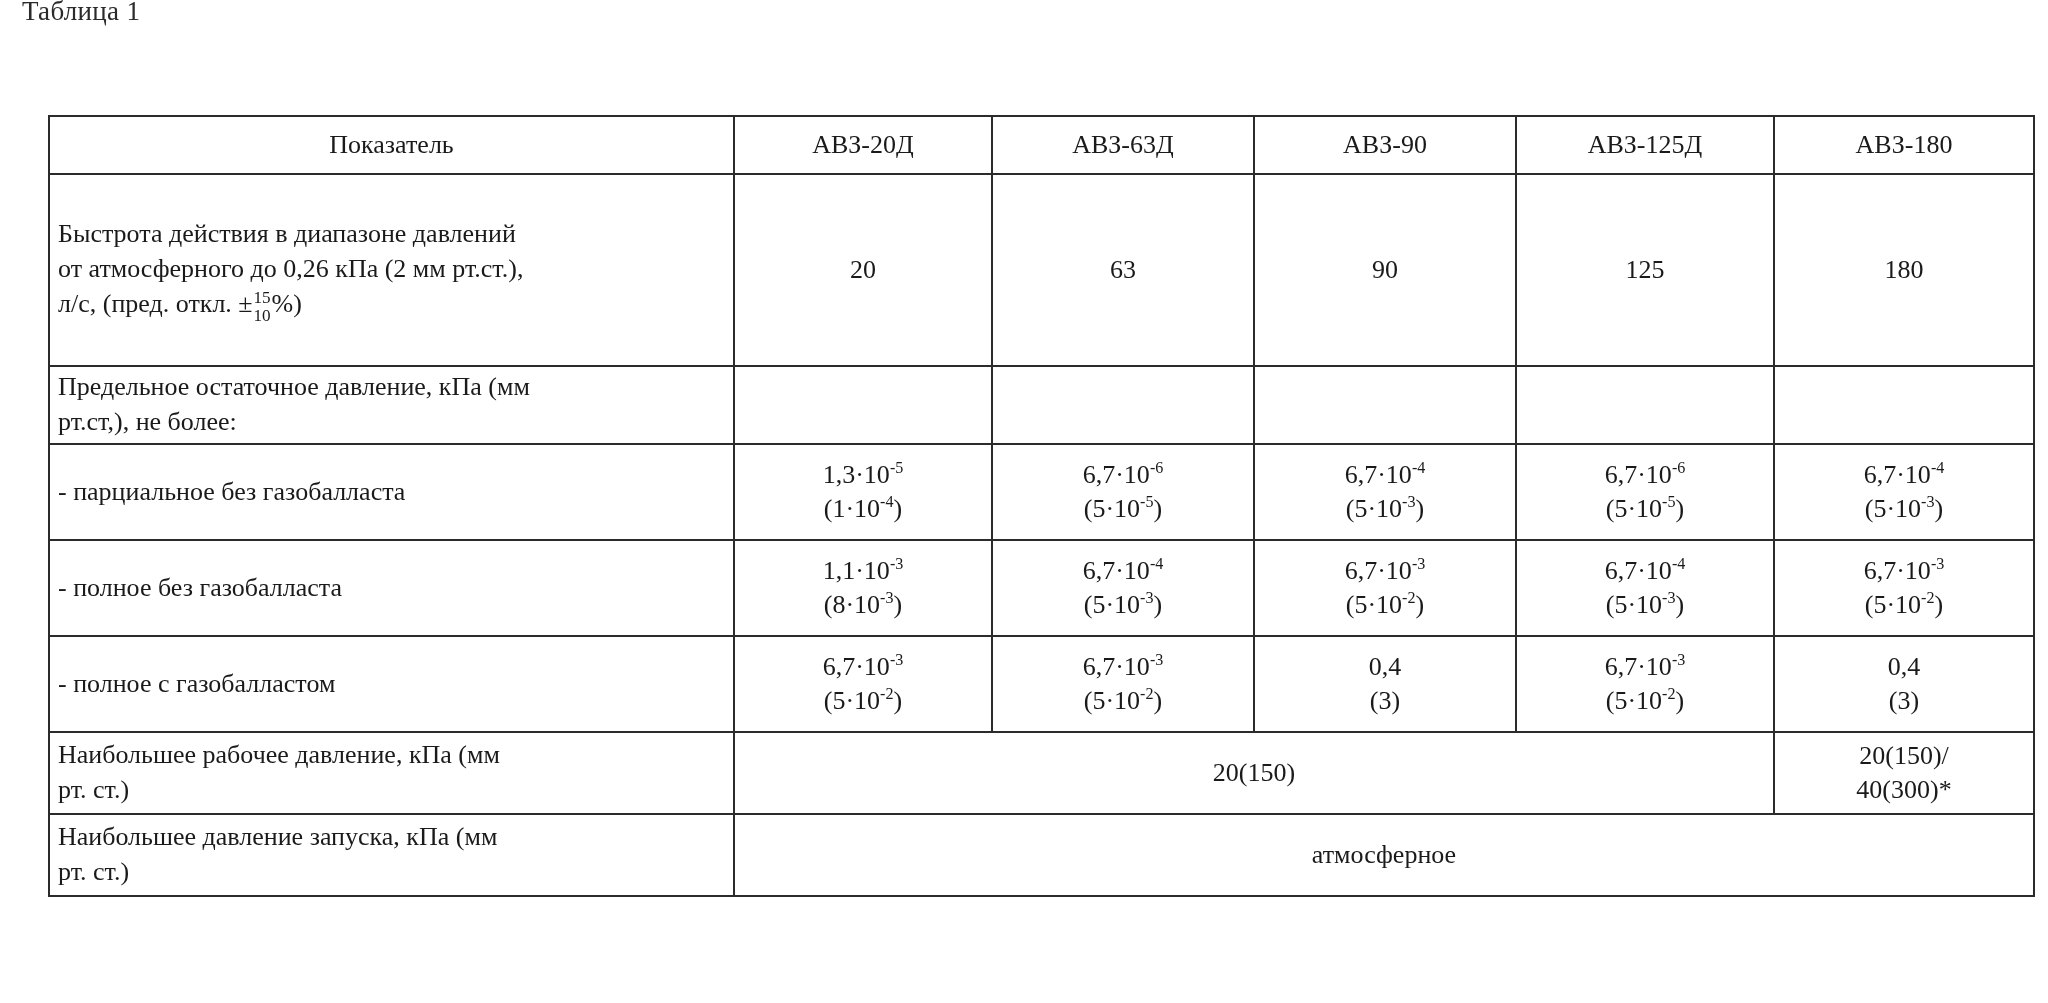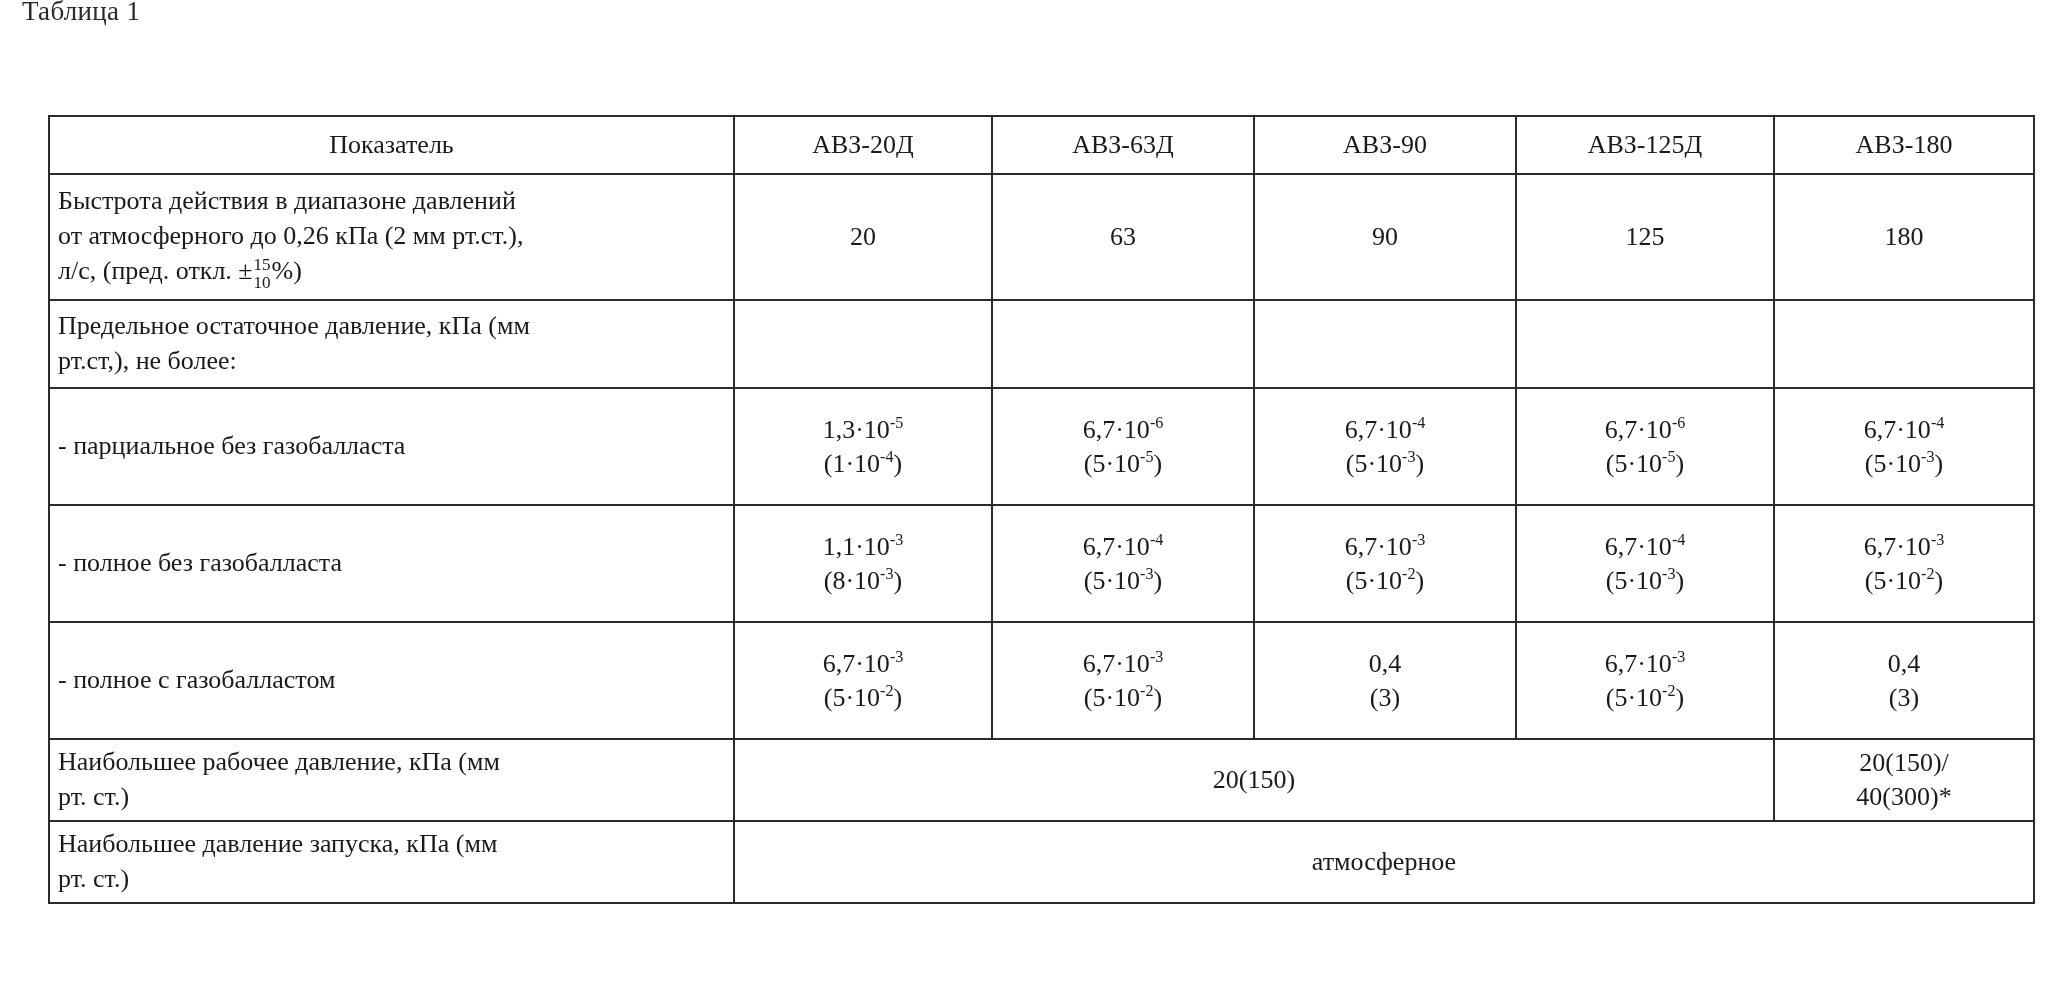--- a/index.html
+++ b/index.html
@@ -77,24 +77,24 @@
     width: 1.1em;
     font-size: 0.66em;
     line-height: 1.0;
     text-align: center;
     vertical-align: middle;
     top: 0.05em;
   }
   .stack .top { display: block; }
   .stack .bot { display: block; }
   .line2 { display: block; }
-  .tall { height: 126px; }
+  .tall { height: 192px; }
   .r-head { height: 58px; }
-  .r-empty { height: 88px; }
-  .r-two { height: 117px; margin-left: 28px; }
+  .r-empty { height: 78px; }
+  .r-two { height: 96px; margin-left: 28px; }
   .r-wide { height: 82px; }
 </style>
 </head>
 <body>
 
 <div class="page">
 
   <div class="caption">Таблица 1</div>
 
   <table class="spec">

